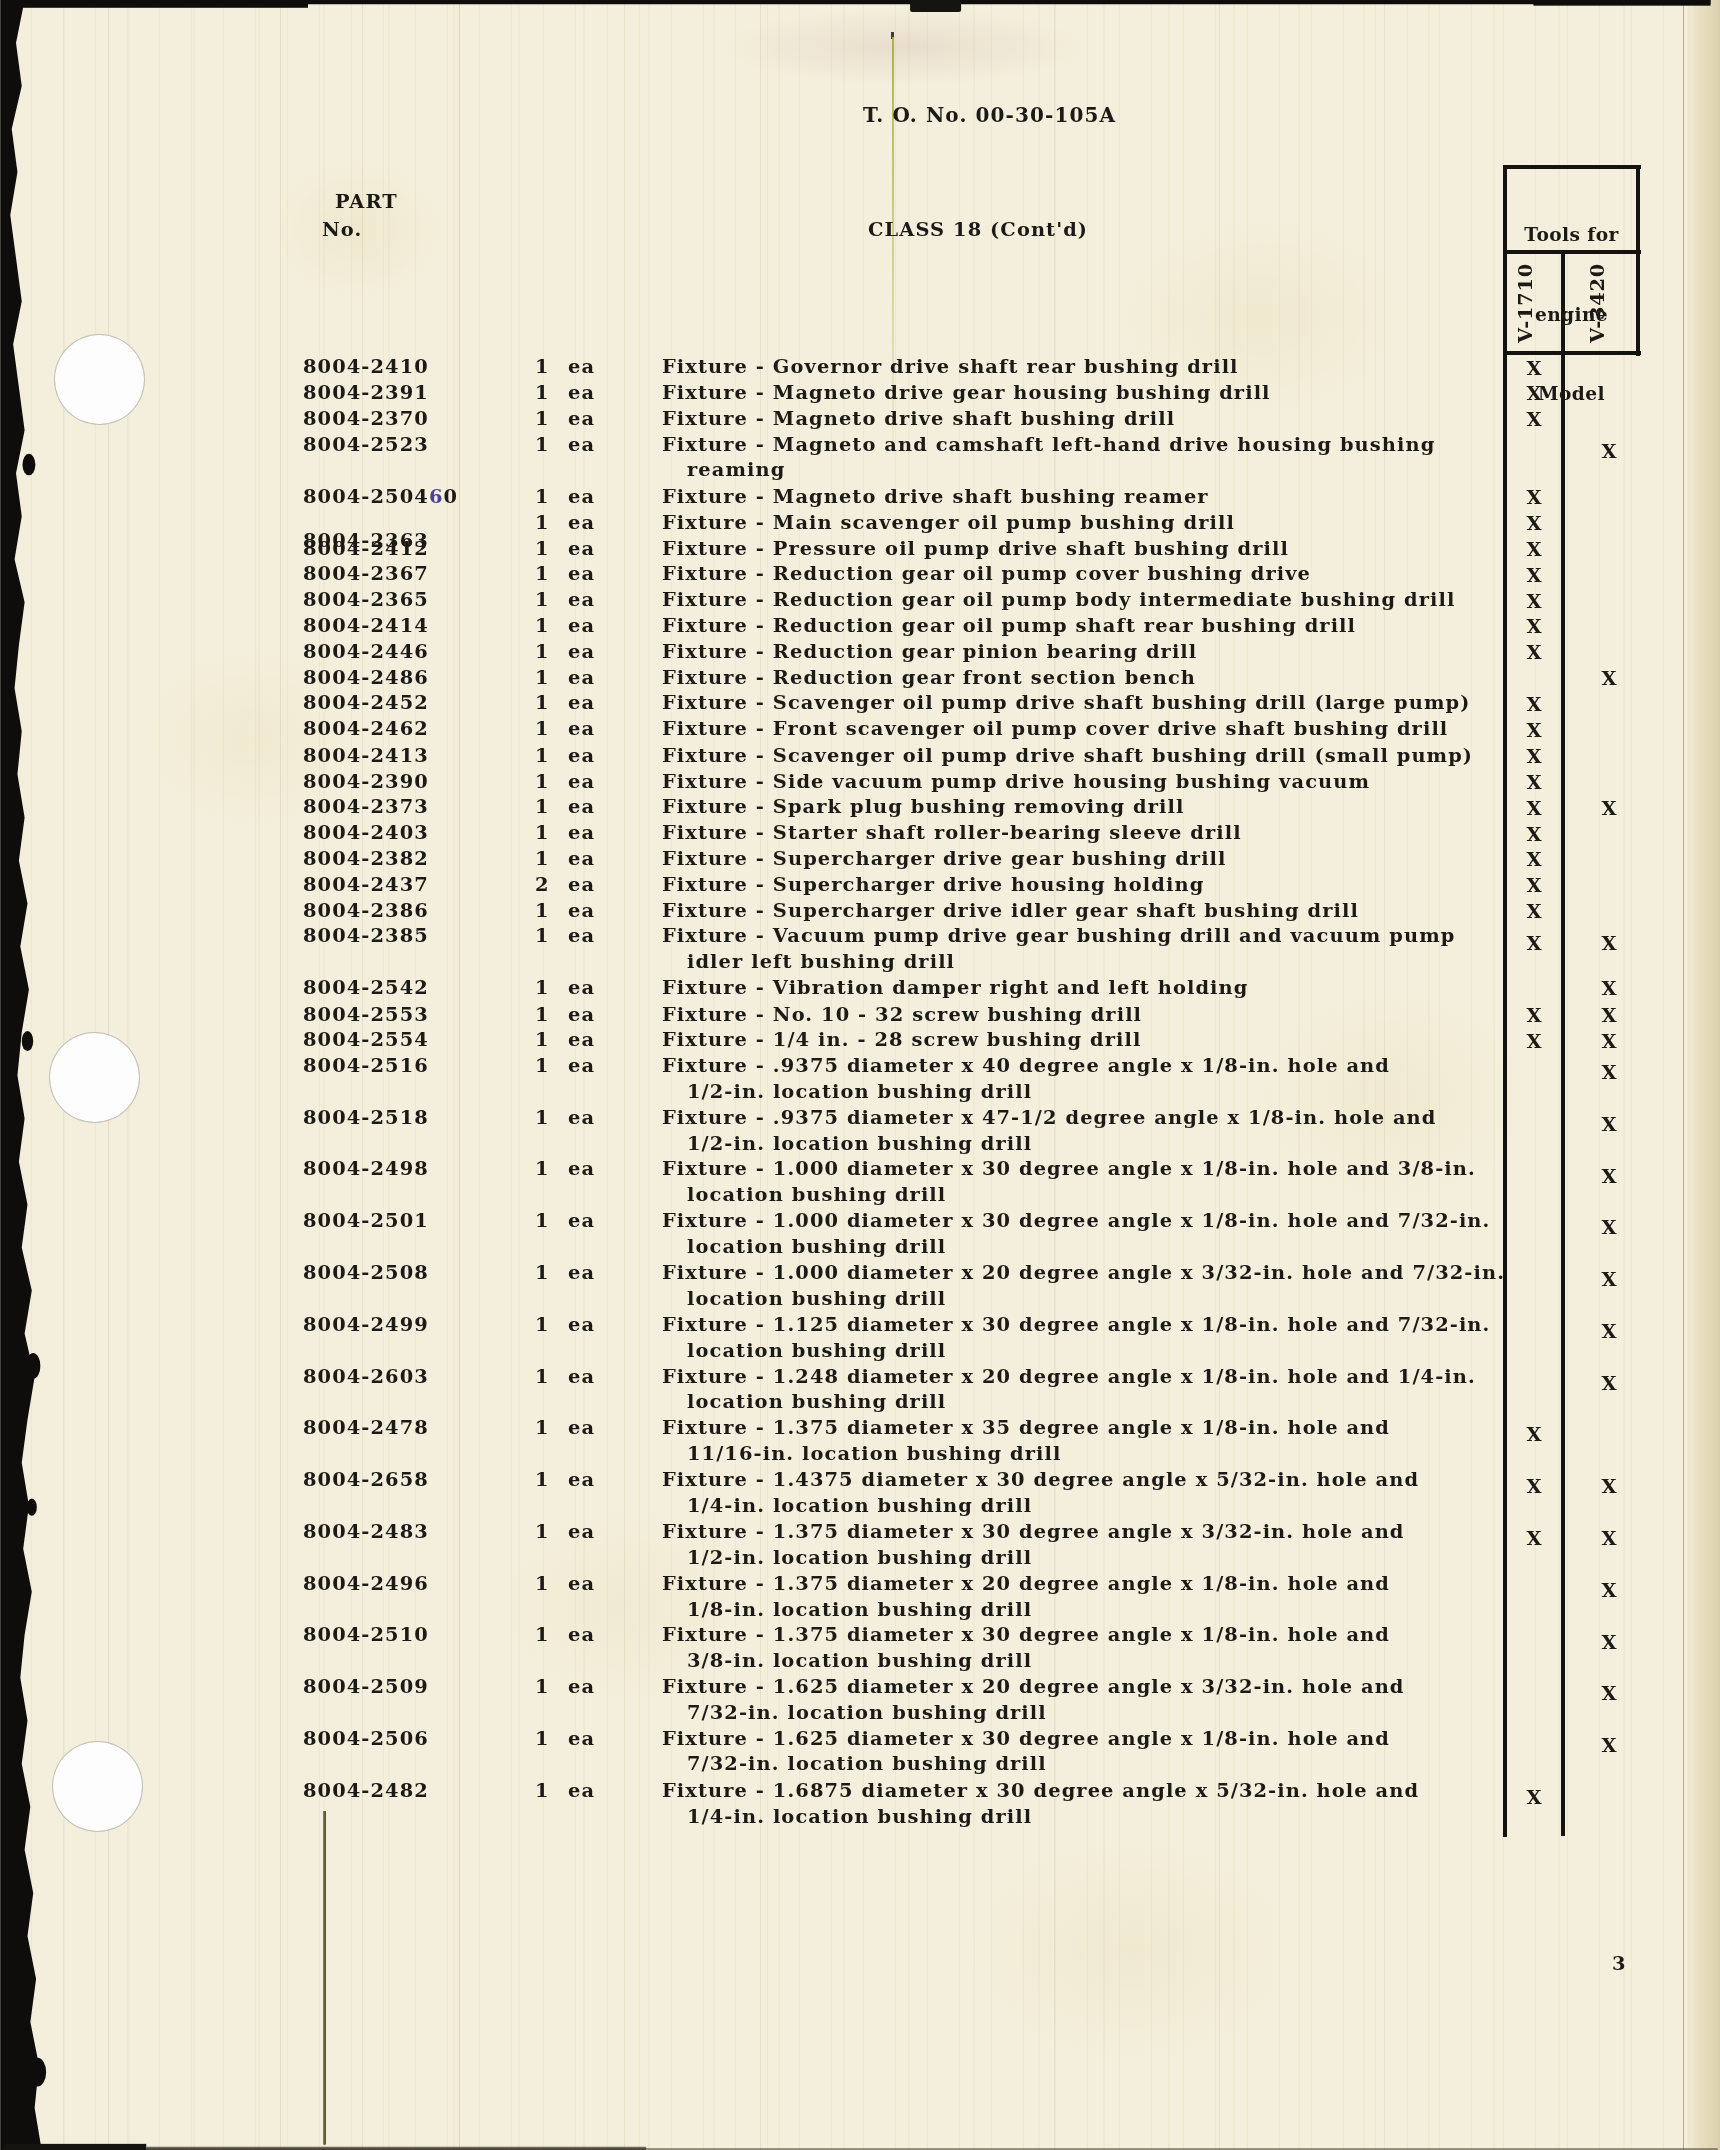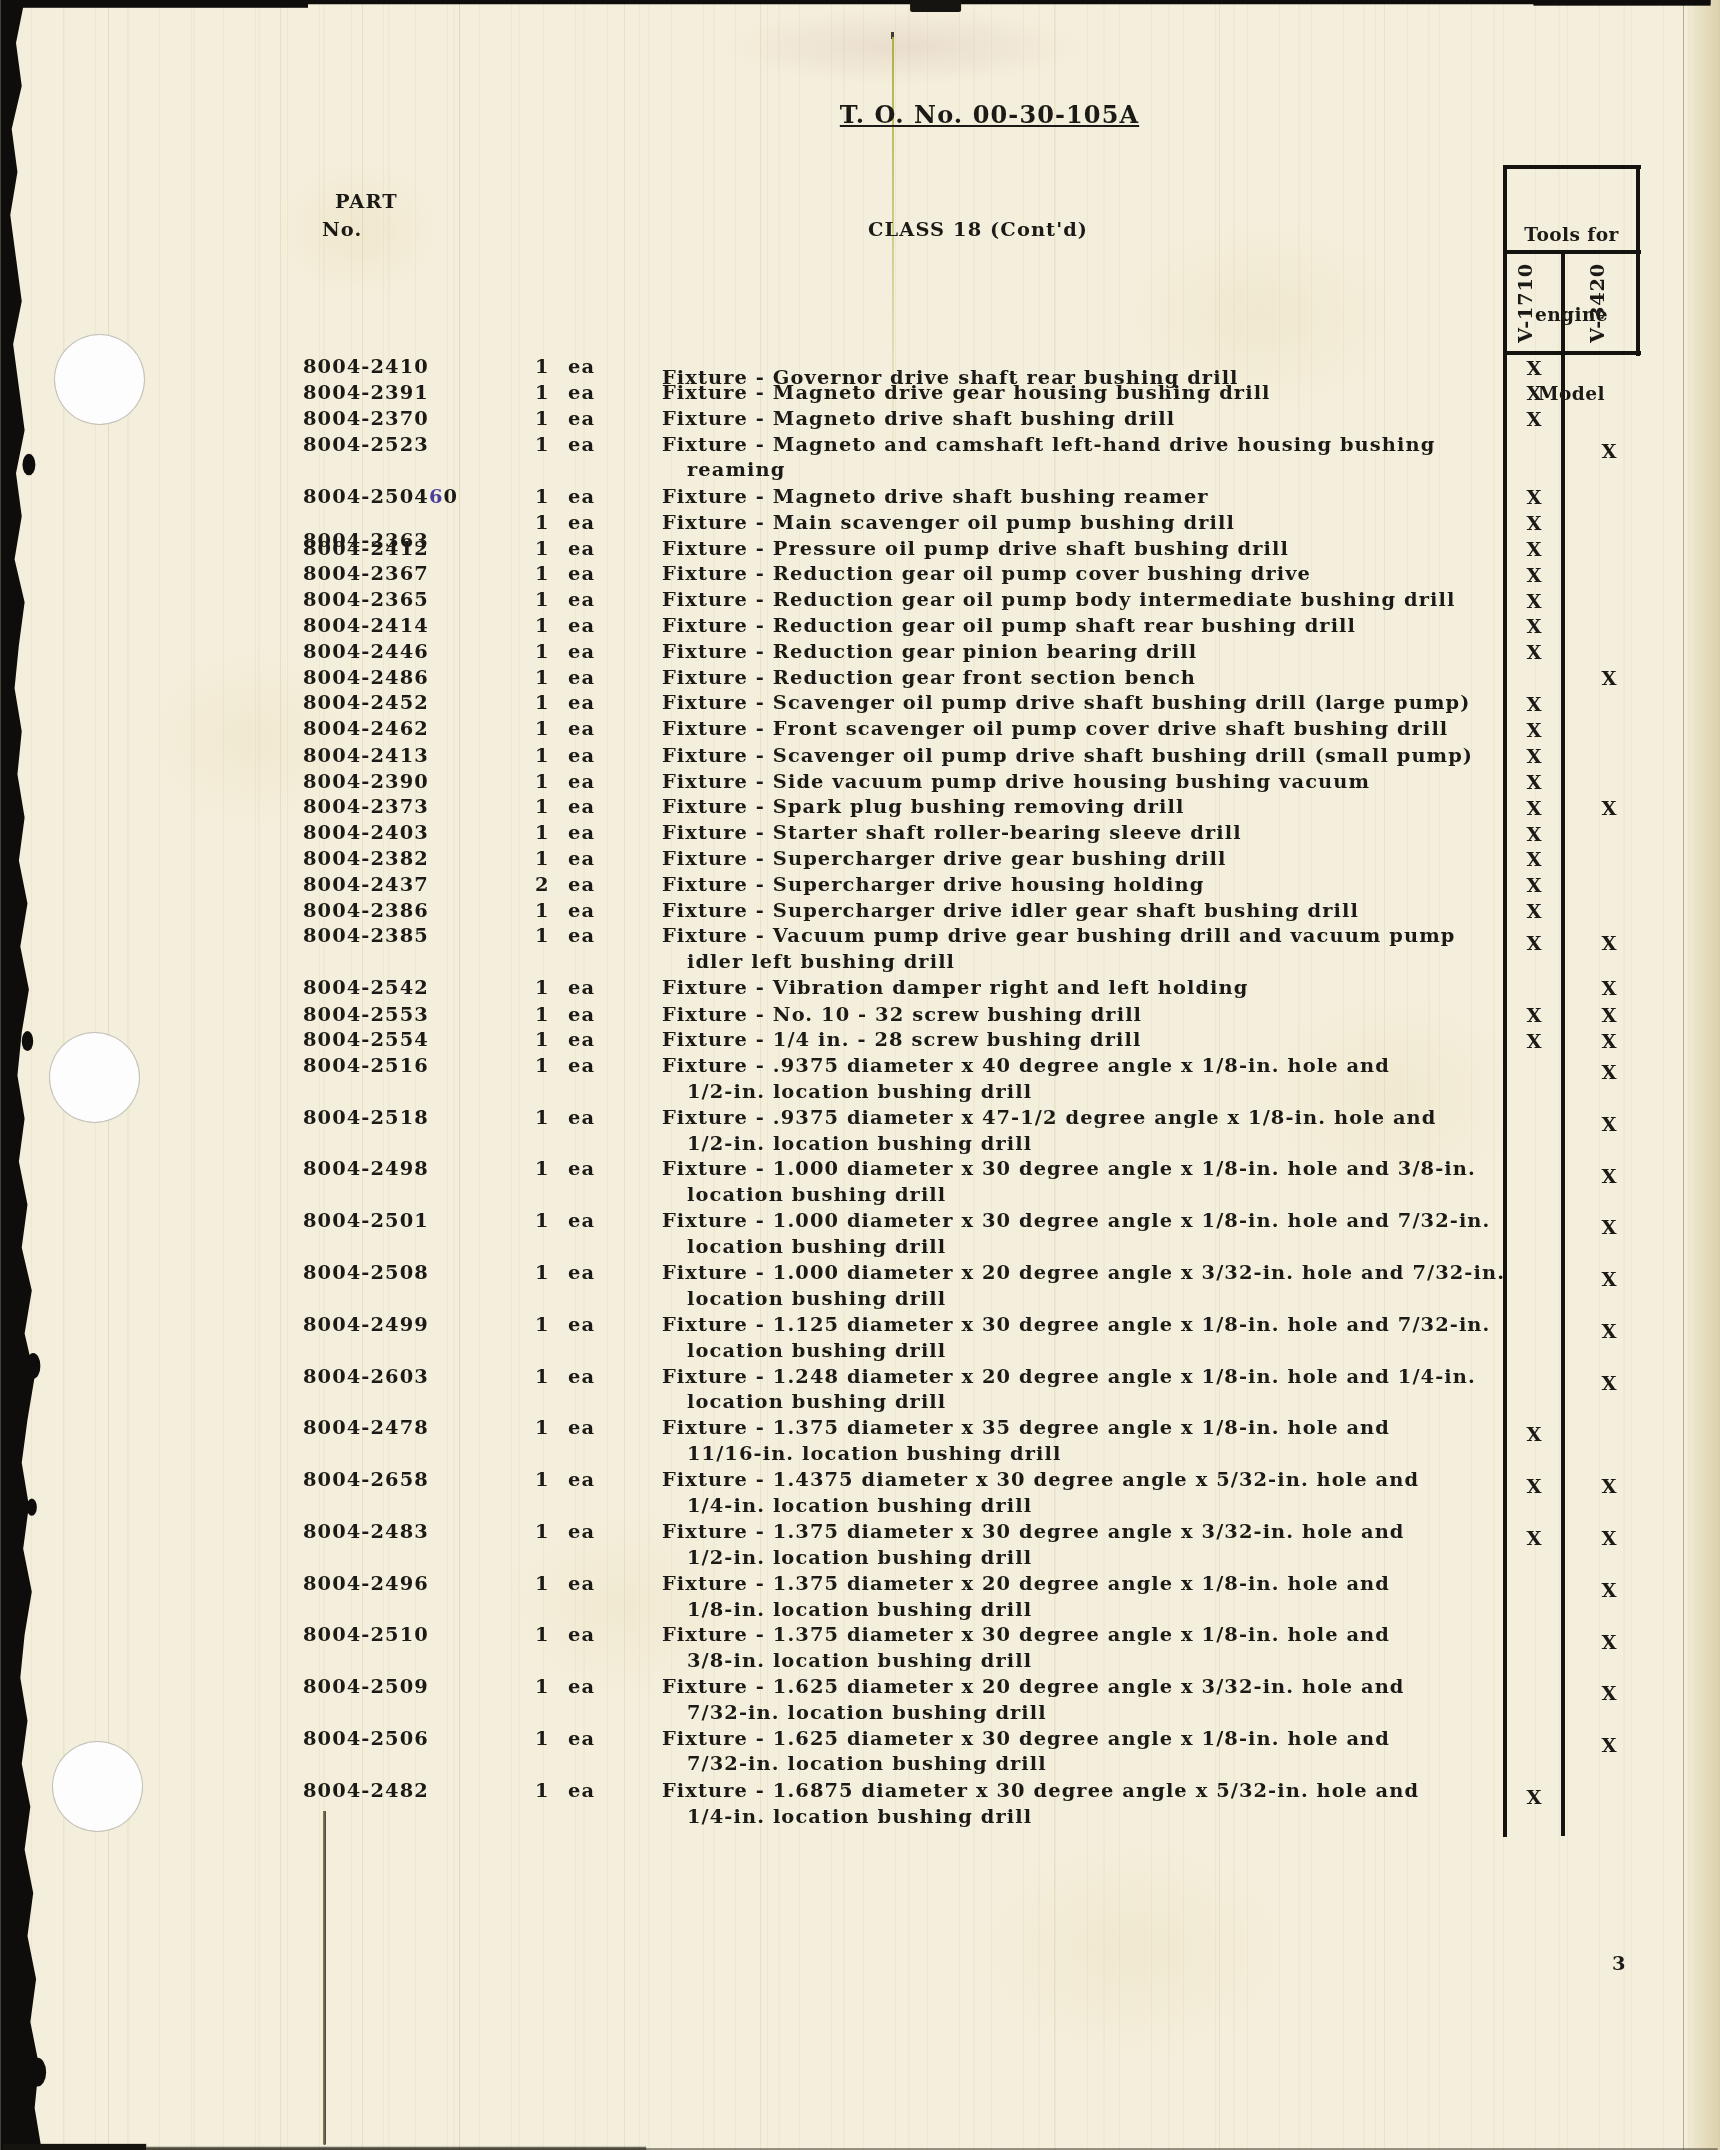--- a/index.html
+++ b/index.html
@@ -15,21 +15,21 @@
   .stripe{position:absolute;top:0;width:1.4px;height:2151px;z-index:1;}
   .stain{position:absolute;border-radius:50%;z-index:1;}
   .hole{position:absolute;width:89px;height:89px;border-radius:50%;
         background:#fdfdfd;border:0.7px solid rgba(125,118,98,0.45);z-index:2;}
   .right-band{position:absolute;top:0;right:0;width:37px;height:2151px;z-index:1;
         background:linear-gradient(90deg, rgba(222,210,172,0) 0%, #e9e0c4 40%, #ddd2af 92%, #d5c9a4 100%);
         border-left:0.7px solid rgba(150,140,105,0.5);}
   .artifact-v{position:absolute;z-index:2;}
   .txt{position:absolute;font-weight:bold;white-space:pre;z-index:3;line-height:26px;}
   .t27{font-size:19.4px;letter-spacing:1.1px;}
-  .t28{font-size:24px;letter-spacing:1.1px;text-decoration:underline;}
+  .t28{font-size:20px;letter-spacing:1.1px;}
   .box-line{position:absolute;background:#141310;z-index:3;}
   .vlabel{position:absolute;z-index:3;font-weight:bold;font-size:19.4px;letter-spacing:0.7px;
           writing-mode:vertical-rl;transform:rotate(180deg);text-align:center;}
   .xmark{position:absolute;z-index:3;font-weight:bold;font-size:19.4px;width:46px;text-align:center;line-height:26px;}
   .edge{position:absolute;z-index:4;pointer-events:none;}
   .accent6{color:#4a3f9a;}
 </style>
 </head>
 <body>
 
@@ -83,21 +83,21 @@
 
     <div class="vlabel" style="left:1514px;top:257px;height:93px;width:40px;">V-1710</div>
     <div class="vlabel" style="left:1586px;top:257px;height:93px;width:40px;">V-3420</div>
   </div>
 
   <div id="rows-root">
       <div>
         <div class="txt t27" style="left: 303px; top: 354px;">8004-2410</div>
         <div class="txt t27" style="left: 535px; top: 354px;">1</div>
         <div class="txt t27" style="left: 568px; top: 354px;">ea</div>
-        <div class="txt t27" style="left: 662px; top: 354px; margin-top: 11px;">Fixture - Governor drive shaft rear bushing drill</div>
+        <div class="txt t27" style="left: 662px; top: 354px;">Fixture - Governor drive shaft rear bushing drill</div>
         <div class="xmark" style="left: 1511px; top: 356px;">X</div>
       </div>
       <div>
         <div class="txt t27" style="left: 303px; top: 380px;">8004-2391</div>
         <div class="txt t27" style="left: 535px; top: 380px;">1</div>
         <div class="txt t27" style="left: 568px; top: 380px;">ea</div>
         <div class="txt t27" style="left: 662px; top: 380px;">Fixture - Magneto drive gear housing bushing drill</div>
         <div class="xmark" style="left: 1511px; top: 381px;">X</div>
       </div>
       <div>

